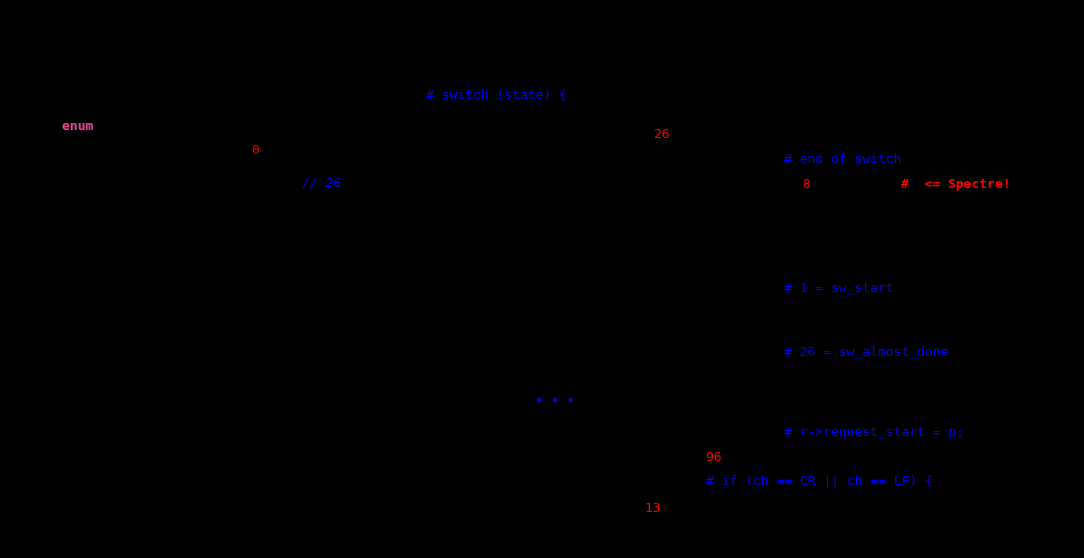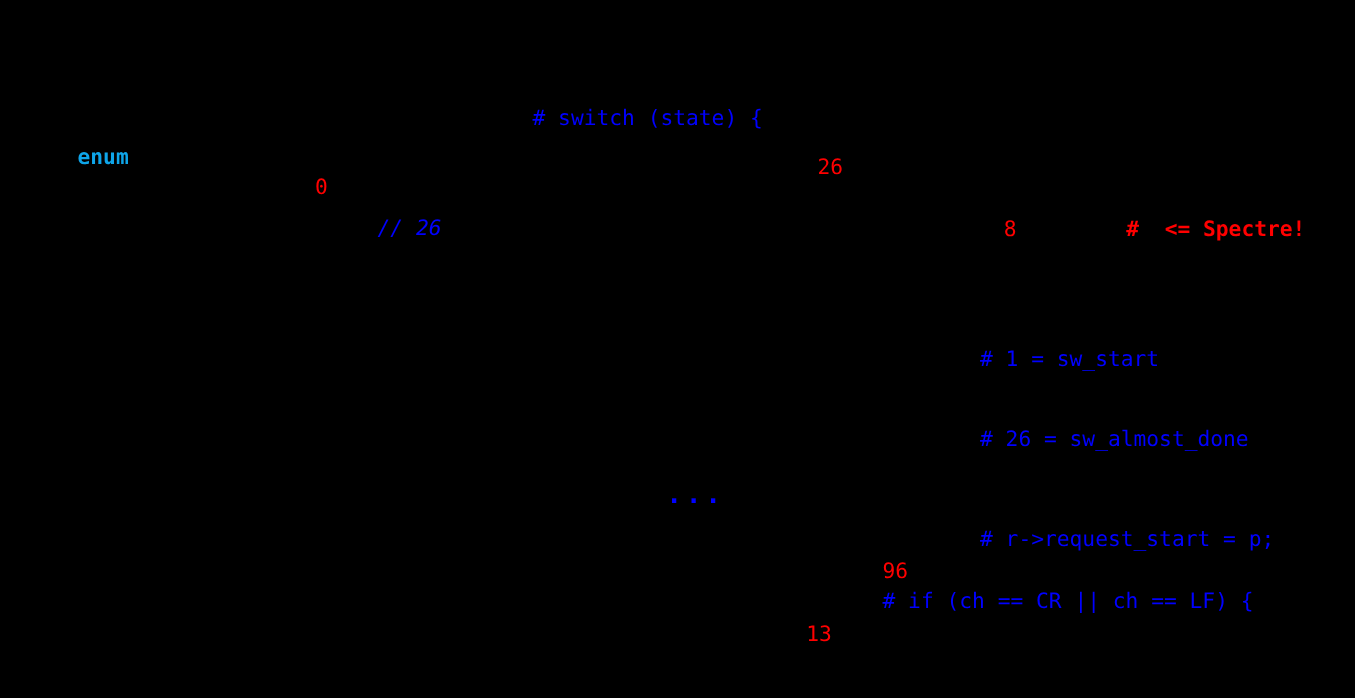--- a/index.html
+++ b/index.html
@@ -15,25 +15,25 @@
     position: relative;
     width: 1084px;
     height: 558px;
     background: #000000;
     overflow: hidden;
   }
   .tok {
     position: absolute;
     white-space: pre;
     font-family: "DejaVu Sans Mono", "Liberation Mono", monospace;
-    font-size: 17px;
+    font-size: 13px;
     line-height: 22px;
     letter-spacing: 0px;
   }
-  .c-green  { color: #0ea5e9; }
+  .c-green  { color: #ec4899; }
   .c-blue   { color: #0000ff; }
   .c-red    { color: #ff0000; }
   .w-bold   { font-weight: bold; }
   .w-norm   { font-weight: normal; }
   .s-ital   { font-style: italic; }
   .ellipsis {
     position: absolute;
     font-family: "DejaVu Sans Mono", "Liberation Mono", monospace;
     font-size: 21px;
     font-weight: bold;
@@ -48,20 +48,21 @@
 <div id="canvas">
 
   <span class="tok c-blue w-norm" style="left:426px; top:84px;"># switch (state) {</span>
 
   <span class="tok c-green w-bold" style="left:62px; top:115px;">enum</span>
 
   <span class="tok c-red w-norm" style="left:642px; top:123px;margin-left:12px;">26</span>
 
   <span class="tok c-red w-norm" style="left:252px; top:139px;">0</span>
 
+  <span class="tok c-blue w-norm" style="left:784px; top:148px;"># end of switch</span>
 
   <span class="tok c-red w-norm" style="left:803px; top:173px;">8</span>
 
   <span class="tok c-red w-bold" style="left:861px; top:173px;margin-left:40px;">#  &lt;= Spectre!</span>
 
   <span class="tok c-blue w-norm s-ital" style="left:302px; top:172px;">// 26</span>
 
   <span class="tok c-blue w-norm" style="left:784px; top:277px;"># 1 = sw_start</span>
 
   <span class="tok c-blue w-norm" style="left:784px; top:341px;"># 26 = sw_almost_done</span>

